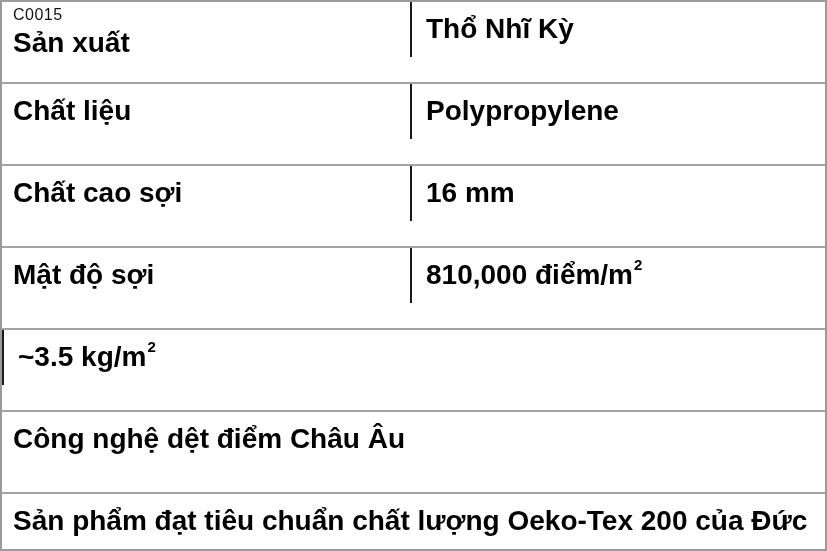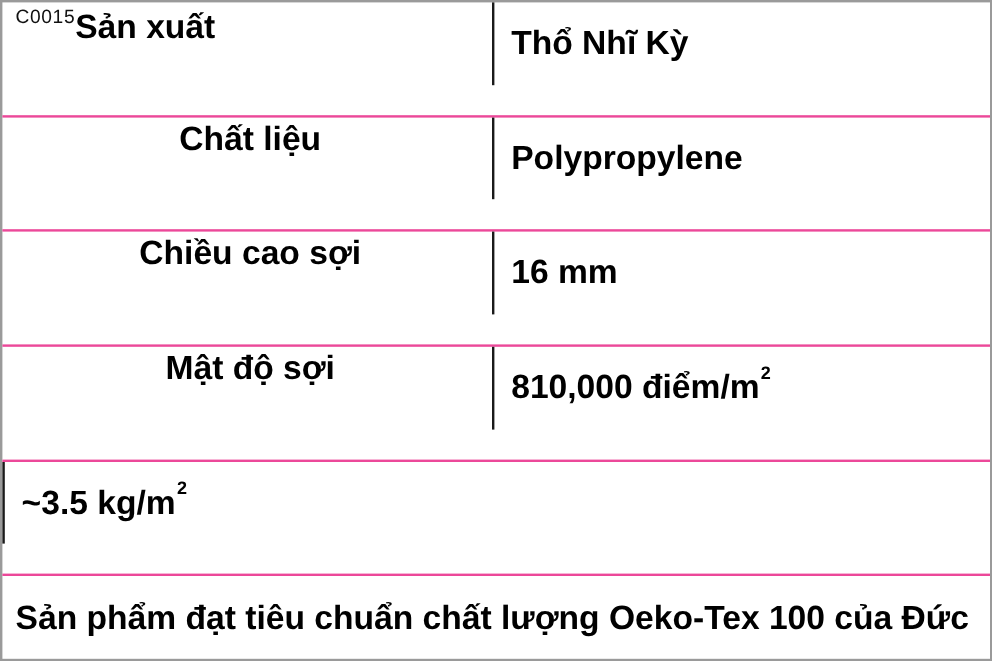--- a/index.html
+++ b/index.html
@@ -24,31 +24,31 @@
     display: flex;
     flex-direction: column;
     color: #000000;
   }
   .row {
     flex: 1 1 0;
     display: flex;
     min-height: 0;
   }
   .row + .row {
-    border-top: 2px solid #ec4899;
+    border-top: 2px solid #a3a3a3;
     margin-top: 25px;
   }
   .cell {
     overflow: hidden;
   }
   .cell.label {
     width: 408px;
     flex: 0 0 408px;
     display: flex;
-    flex-direction: row;
+    flex-direction: column;
     justify-content: center;
     padding-left: 11px;
     padding-right: 6px;
   }
   .cell.label.with-code {
     justify-content: flex-start;
     padding-top: 3px;
   }
   .cell.value {
     flex: 1 1 auto;
@@ -107,21 +107,21 @@
       <div class="cell label">
         <div class="label-text">Chất liệu</div>
       </div>
       <div class="cell value">
         <span class="value-text">Polypropylene</span>
       </div>
     </div>
 
     <div class="row">
       <div class="cell label">
-        <div class="label-text">Chiều cao sợi</div>
+        <div class="label-text">Chất cao sợi</div>
       </div>
       <div class="cell value">
         <span class="value-text">16 mm</span>
       </div>
     </div>
 
     <div class="row">
       <div class="cell label">
         <div class="label-text">Mật độ sợi</div>
       </div>
@@ -131,21 +131,26 @@
       </div>
     </div>
 
     <div class="row">
       <div class="cell value">
         <span class="value-text">~3.5 kg/m</span>
           <sup class="sq">2</sup>
       </div>
     </div>
 
+    <div class="row full">
+      <div class="cell full">
+        <div class="full-text">Công nghệ dệt điểm Châu Âu</div>
+      </div>
+    </div>
 
     <div class="row full">
       <div class="cell full">
-        <div class="full-text">Sản phẩm đạt tiêu chuẩn chất lượng Oeko-Tex 100 của Đức</div>
+        <div class="full-text">Sản phẩm đạt tiêu chuẩn chất lượng Oeko-Tex 200 của Đức</div>
       </div>
     </div>
 
   </div>
 </div>
 
 </body></html>

